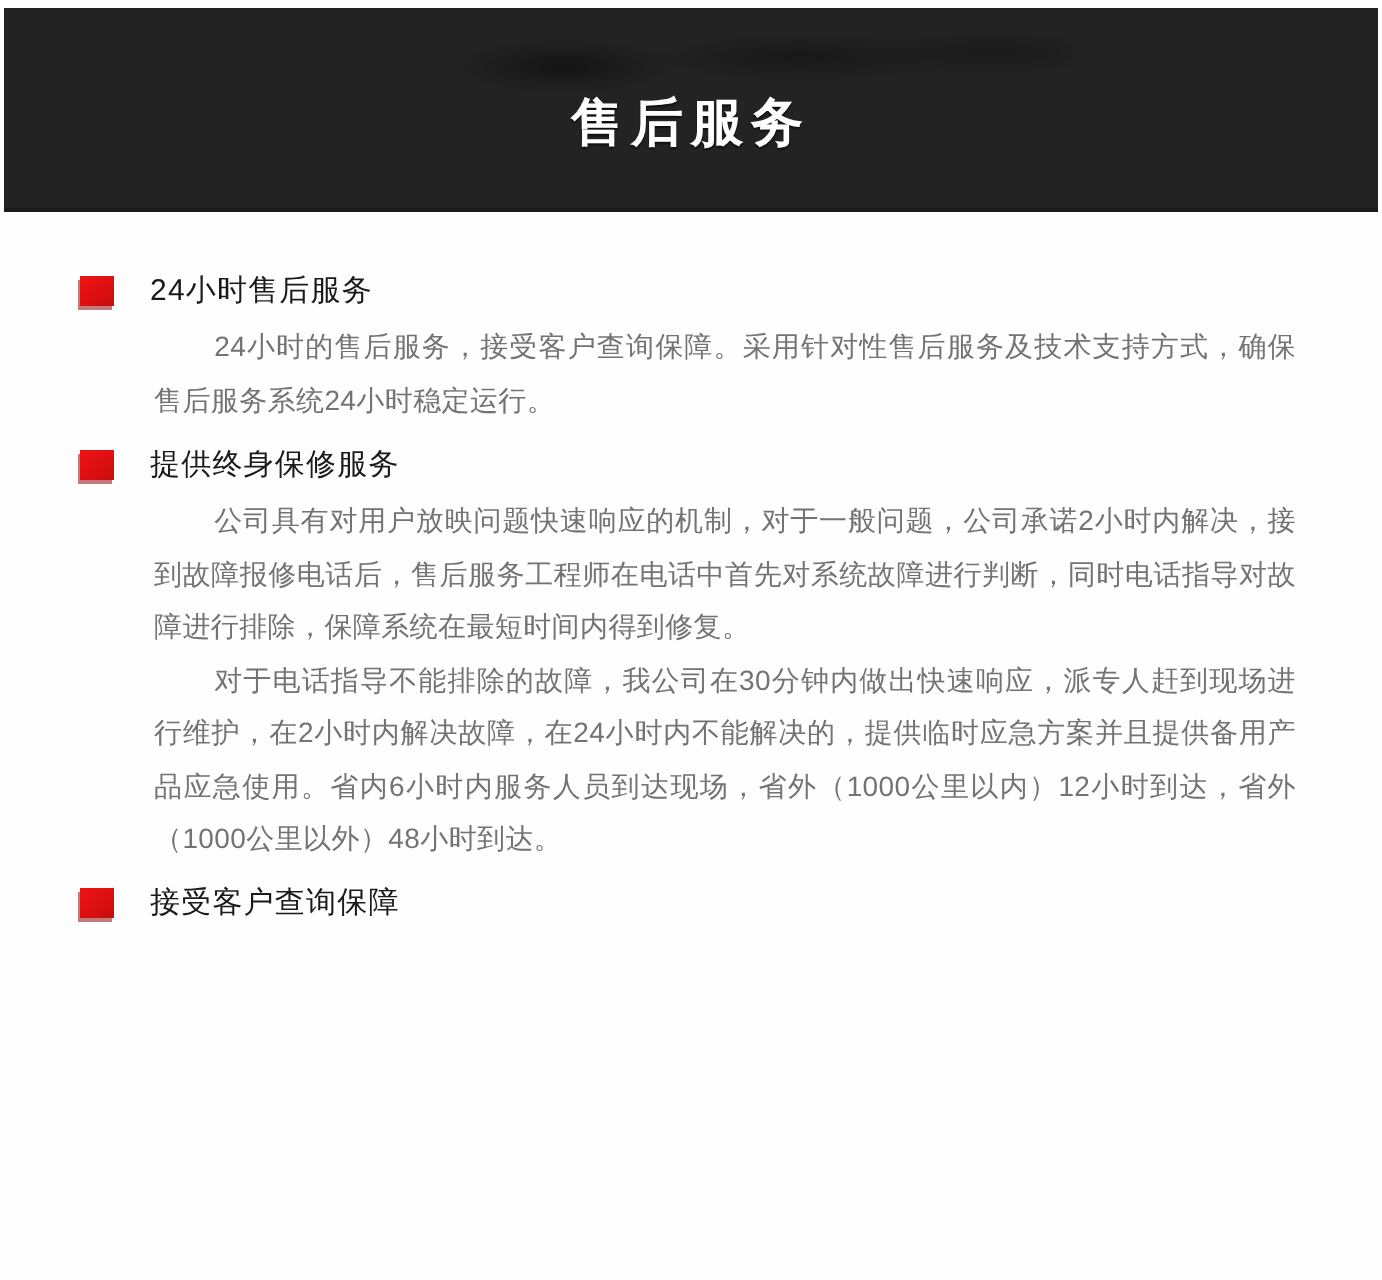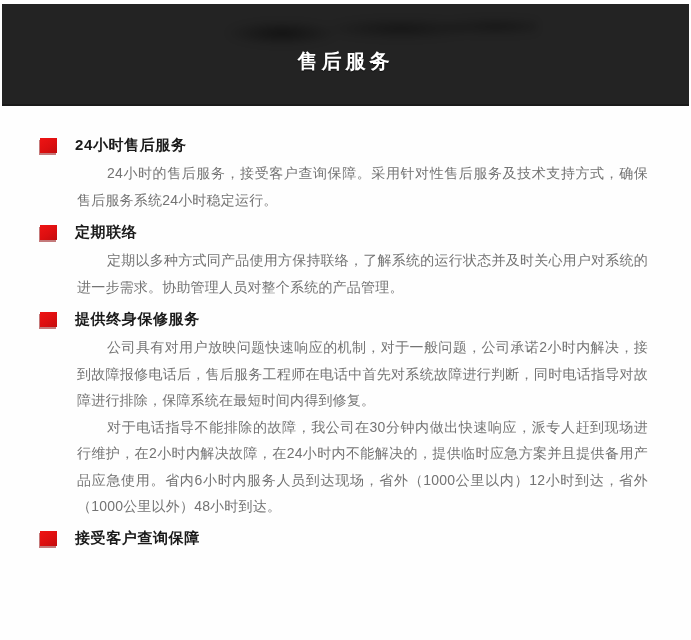--- a/index.html
+++ b/index.html
@@ -39,21 +39,21 @@
     height: 44px;
     background:
       radial-gradient(ellipse 80px 18px at 25% 55%, rgba(0,0,0,0.45), rgba(0,0,0,0) 70%),
       radial-gradient(ellipse 110px 16px at 60% 45%, rgba(0,0,0,0.35), rgba(0,0,0,0) 70%),
       radial-gradient(ellipse 90px 14px at 88% 40%, rgba(0,0,0,0.30), rgba(0,0,0,0) 70%);
     filter: blur(3px);
   }
   .banner-title {
     margin: 14px 0 0 0;
     color: #ffffff;
-    font-size: 20px;
+    font-size: 26px;
     font-weight: 700;
     letter-spacing: 4px;
     text-shadow: 0 1px 1px rgba(0,0,0,0.6);
     position: relative;
     z-index: 1;
   }
   
   .content {
     padding: 29px 43px 0 40px;
   }
@@ -71,21 +71,21 @@
     width: 17px;
     height: 15px;
     background: linear-gradient(145deg, #ee1414 0%, #dd0f10 55%, #c30d0e 100%);
     box-shadow: -1px 2px 0 rgba(148, 12, 14, 0.55);
     margin-right: 18px;
     flex: 0 0 auto;
   }
   .sec-title {
     margin: 0;
     font-size: 15px;
-    font-weight: 700;
+    font-weight: 400;
     color: #1a1a1a;
     letter-spacing: 0.6px;
   }
   .sec-body p {
     margin: 0 0 0 37px;
     font-size: 14px;
     line-height: 26.5px;
     color: #737373;
     letter-spacing: 0.2px;
     text-align: justify;
@@ -107,29 +107,20 @@
     <section>
       <div class="sec-head">
         <span class="bullet"></span>
         <h2 class="sec-title">24小时售后服务</h2>
       </div>
       <div class="sec-body">
         <p>24小时的售后服务，接受客户查询保障。采用针对性售后服务及技术支持方式，确保售后服务系统24小时稳定运行。</p>
       </div>
     </section>
 
-    <section>
-      <div class="sec-head">
-        <span class="bullet"></span>
-        <h2 class="sec-title">定期联络</h2>
-      </div>
-      <div class="sec-body">
-        <p>定期以多种方式同产品使用方保持联络，了解系统的运行状态并及时关心用户对系统的进一步需求。协助管理人员对整个系统的产品管理。</p>
-      </div>
-    </section>
 
     <section>
       <div class="sec-head">
         <span class="bullet"></span>
         <h2 class="sec-title">提供终身保修服务</h2>
       </div>
       <div class="sec-body">
         <p>公司具有对用户放映问题快速响应的机制，对于一般问题，公司承诺2小时内解决，接到故障报修电话后，售后服务工程师在电话中首先对系统故障进行判断，同时电话指导对故障进行排除，保障系统在最短时间内得到修复。</p>
         <p>对于电话指导不能排除的故障，我公司在30分钟内做出快速响应，派专人赶到现场进行维护，在2小时内解决故障，在24小时内不能解决的，提供临时应急方案并且提供备用产品应急使用。省内6小时内服务人员到达现场，省外（1000公里以内）12小时到达，省外（1000公里以外）48小时到达。</p>
       </div>

